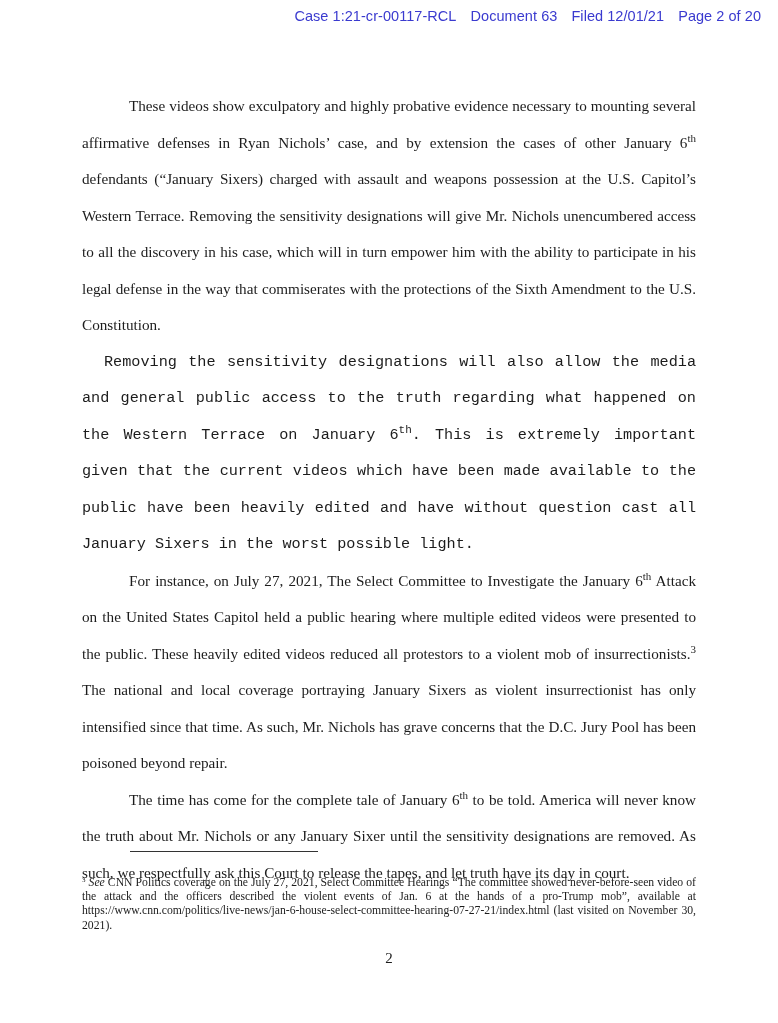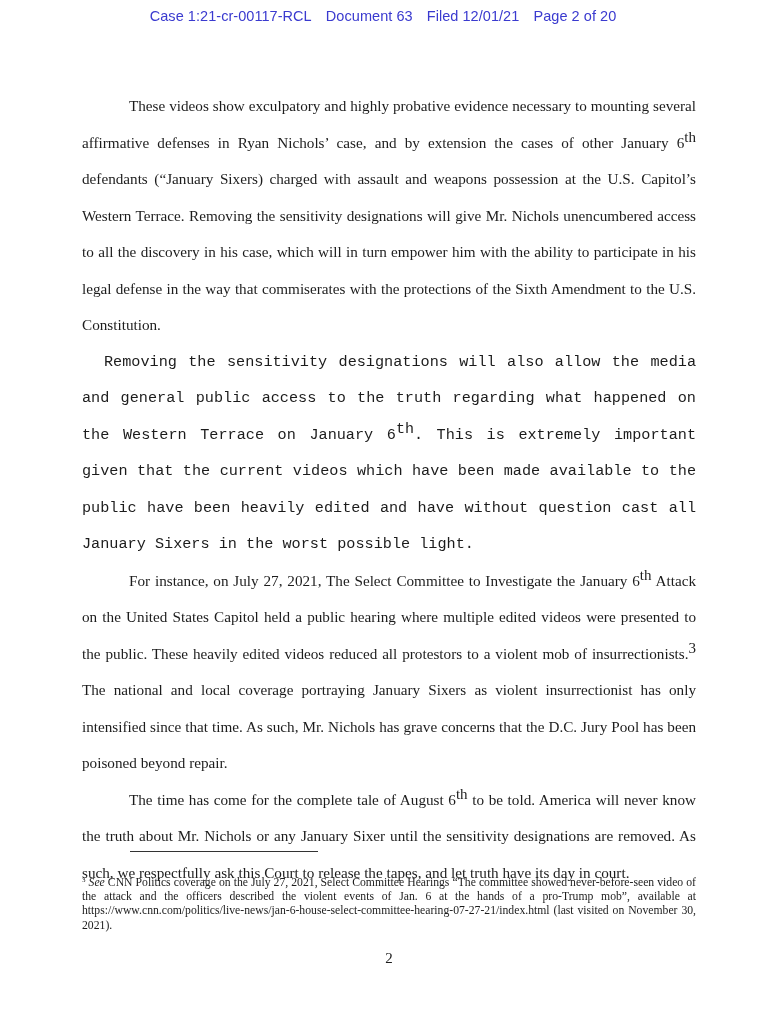--- a/index.html
+++ b/index.html
@@ -1,31 +1,31 @@
 <!DOCTYPE html>
 <html><head>
   <meta charset="utf-8">
   <style>
     html, body { margin: 0; padding: 0; background: #ffffff; }
     body { width: 778px; height: 1023px; position: relative; overflow: hidden; }
     .header {
-      position: absolute; top: 8px; left: 0; width: 766px; text-align: center;
+      position: absolute; top: 8px; left: 0; width: 766px; text-align: right;
       font-family: "Liberation Sans", sans-serif; font-size: 14.5px; color: #3a3acf;
       word-spacing: 0px; letter-spacing: 0.05px;
     }
     .header span { margin: 0 5px; }
     .body {
       position: absolute; left: 82px; top: 88px; width: 614px;
       font-family: "Liberation Serif", serif; font-size: 15.2px; color: #1c1c1c;
       line-height: 36.5px; text-align: justify;
     }
     .body p { margin: 0; }
     .indent { text-indent: 47px; }
     .indent-small { text-indent: 22px; font-family: Liberation Mono, monospace; }
-    sup { font-size: 15px; line-height: 0; vertical-align: 6px; }
+    sup { font-size: 11px; line-height: 0; vertical-align: 6px; }
     .rule {
       position: absolute; left: 130px; top: 851px; width: 188px; height: 1px; background: #333;
     }
     .footnote {
       position: absolute; left: 82px; top: 876px; width: 614px;
       font-family: "Liberation Serif", serif; font-size: 11.7px; color: #1c1c1c;
       line-height: 14.2px; text-align: justify;
     }
     .footnote sup { font-size: 7px; vertical-align: 4px; }
     .footnote em { font-style: italic; margin-top: 12px; }
@@ -41,21 +41,21 @@
   <span>Case 1:21-cr-00117-RCL</span>
   <span>Document 63</span>
   <span>Filed 12/01/21</span>
   <span>Page 2 of 20</span>
 </div>
 
 <div class="body">
   <p class="indent"><span>These videos show exculpatory and highly probative evidence necessary to mounting several affirmative defenses in Ryan Nichols’ case, and by extension the cases of other January 6</span><sup>th</sup><span> defendants (“January Sixers) charged with assault and weapons possession at the U.S. Capitol’s Western Terrace.  Removing the sensitivity designations will give Mr. Nichols unencumbered access to all the discovery in his case, which will in turn empower him with the ability to participate in his legal defense in the way that commiserates with the protections of the Sixth Amendment to the U.S. Constitution.</span></p>
   <p class="indent-small"><span>Removing the sensitivity designations will also allow the media and general public access to the truth regarding what happened on the Western Terrace on January 6</span><sup>th</sup><span>.  This is extremely important given that the current videos which have been made available to the public have been heavily edited and have without question cast all January Sixers in the worst possible light.</span></p>
   <p class="indent"><span>For instance, on July 27, 2021, The Select Committee to Investigate the January 6</span><sup>th</sup><span> Attack on the United States Capitol held a public hearing where multiple edited videos were presented to the public.  These heavily edited videos reduced all protestors to a violent mob of insurrectionists.</span><sup>3</sup><span> The national and local coverage portraying January Sixers as violent insurrectionist has only intensified since that time.  As such, Mr. Nichols has grave concerns that the D.C. Jury Pool has been poisoned beyond repair.</span></p>
-  <p class="indent"><span>The time has come for the complete tale of August 6</span><sup>th</sup><span> to be told.  America will never know the truth about Mr. Nichols or any January Sixer until the sensitivity designations are removed. As such, we respectfully ask this Court to release the tapes, and let truth have its day in court.</span></p>
+  <p class="indent"><span>The time has come for the complete tale of January 6</span><sup>th</sup><span> to be told.  America will never know the truth about Mr. Nichols or any January Sixer until the sensitivity designations are removed. As such, we respectfully ask this Court to release the tapes, and let truth have its day in court.</span></p>
 </div>
 
 <div class="rule"></div>
 
 <div class="footnote">
   <sup>3</sup>
   <em>See</em><span> CNN Politics coverage on the July 27, 2021, Select Committee Hearings “The committee showed never-before-seen video of the attack and the officers described the violent events of Jan. 6 at the hands of a pro-Trump mob”, available at https://www.cnn.com/politics/live-news/jan-6-house-select-committee-hearing-07-27-21/index.html (last visited on November 30, 2021).</span>
 </div>
 
 <div class="page-num">2</div>

